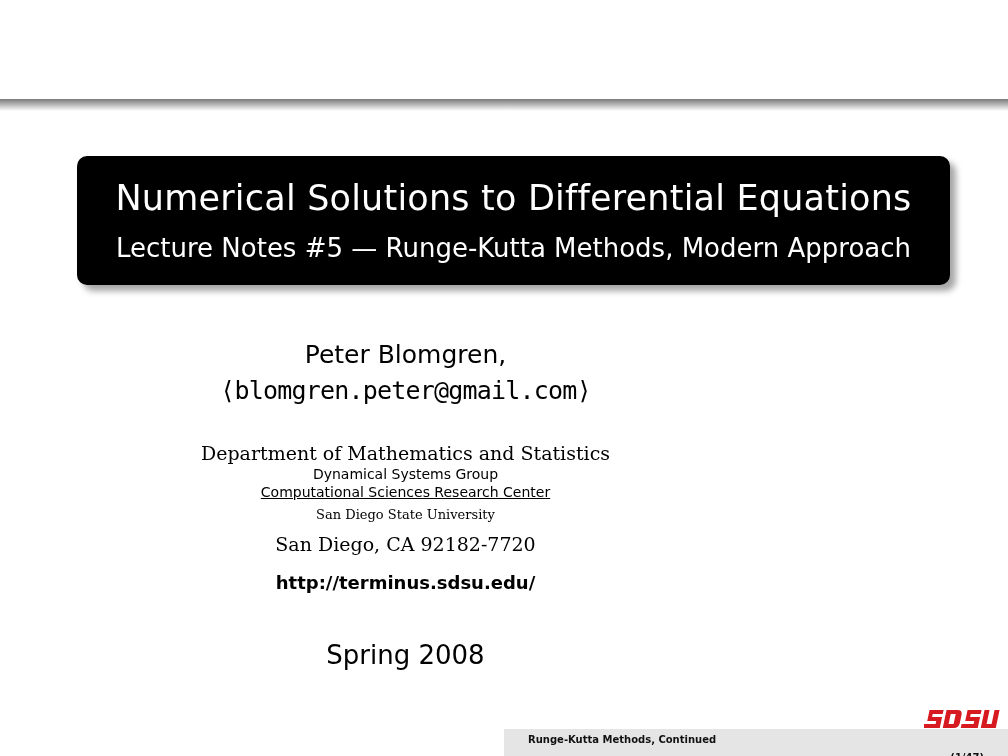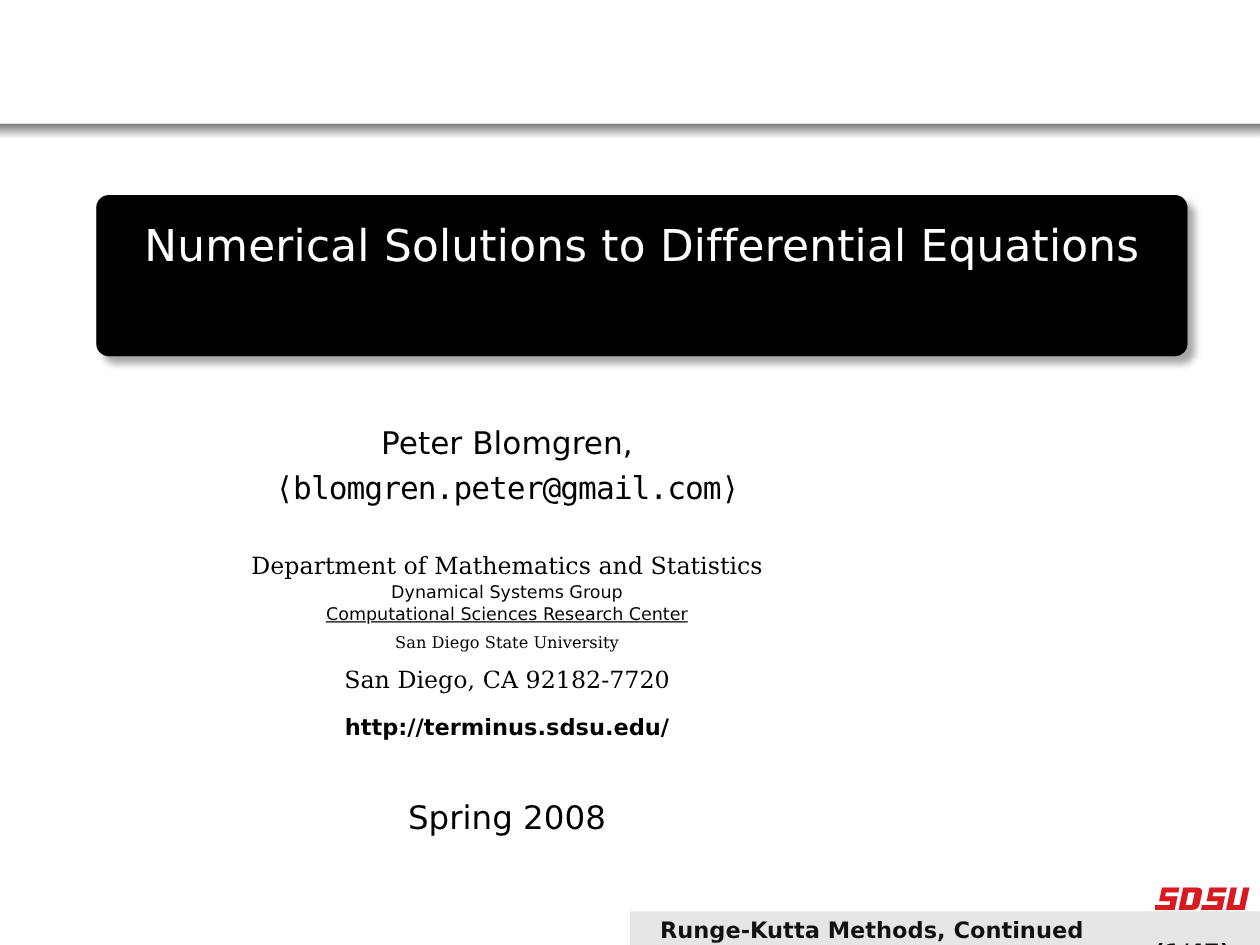--- a/index.html
+++ b/index.html
@@ -33,32 +33,33 @@
   .center-name { top:484px; font-size:14px;text-decoration:underline; }
   .univ   { top:507px; font-size:13px; font-family:"DejaVu Serif", serif; }
   .addr   { top:533px; font-size:19px; font-family:"DejaVu Serif", serif;text-align:center; }
   .url    { top:572px; font-size:18px; font-weight:bold; }
   .date   { top:640px; font-size:26px; }
   .logo {
     position:absolute; left:924px; top:708px; width:76px; height:22px;
   }
   .footer {
     position:absolute; left:504px; top:729px; width:504px; height:27px;
-    background:#e5e5e5; font-size:18px; font-weight:bold; color:#111;
+    background:#e5e5e5; font-size:10px; font-weight:bold; color:#111;
   }
   .footer-title { position:absolute; left:24px; top:5px; }
   .footer-page  { position:absolute; right:24px; top:23px;text-align:center; }
 </style>
 </head>
 <body>
 
 <div class="top-shadow"></div>
 
 <div class="title-box">
   <div class="title-main">Numerical Solutions to Differential Equations</div>
+  <div class="title-sub">Lecture Notes #5 — Runge-Kutta Methods, Modern Approach</div>
 </div>
 
 <div class="center author">Peter Blomgren,</div>
 <div class="center email">⟨blomgren.peter@gmail.com⟩</div>
 <div class="center dept">Department of Mathematics and Statistics</div>
 <div class="center group">Dynamical Systems Group</div>
 <div class="center center-name">Computational Sciences Research Center</div>
 <div class="center univ">San Diego State University</div>
 <div class="center addr">San Diego, CA 92182-7720</div>
 <div class="center url">http://terminus.sdsu.edu/</div>

